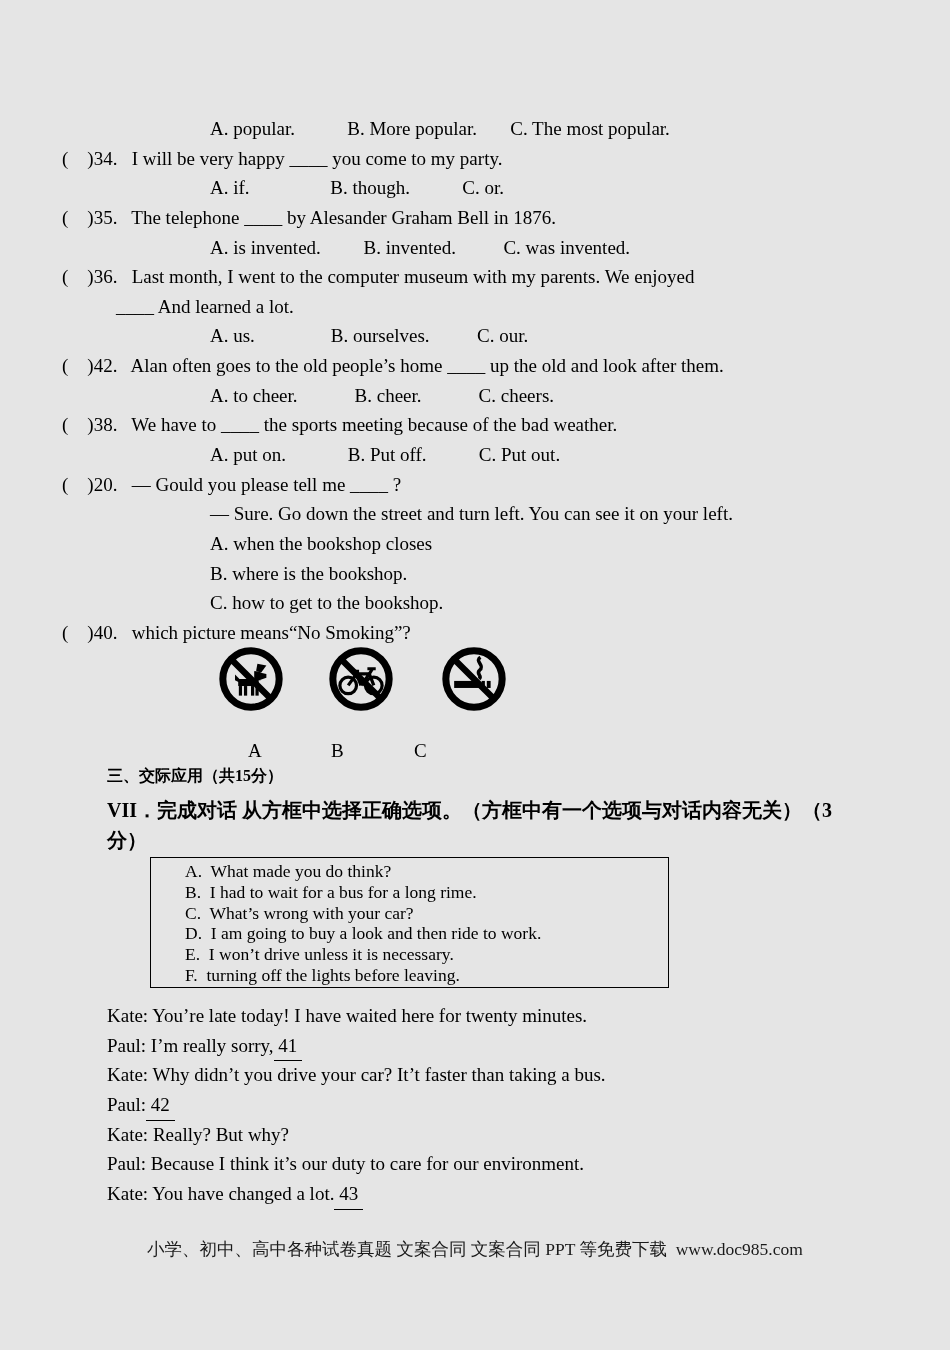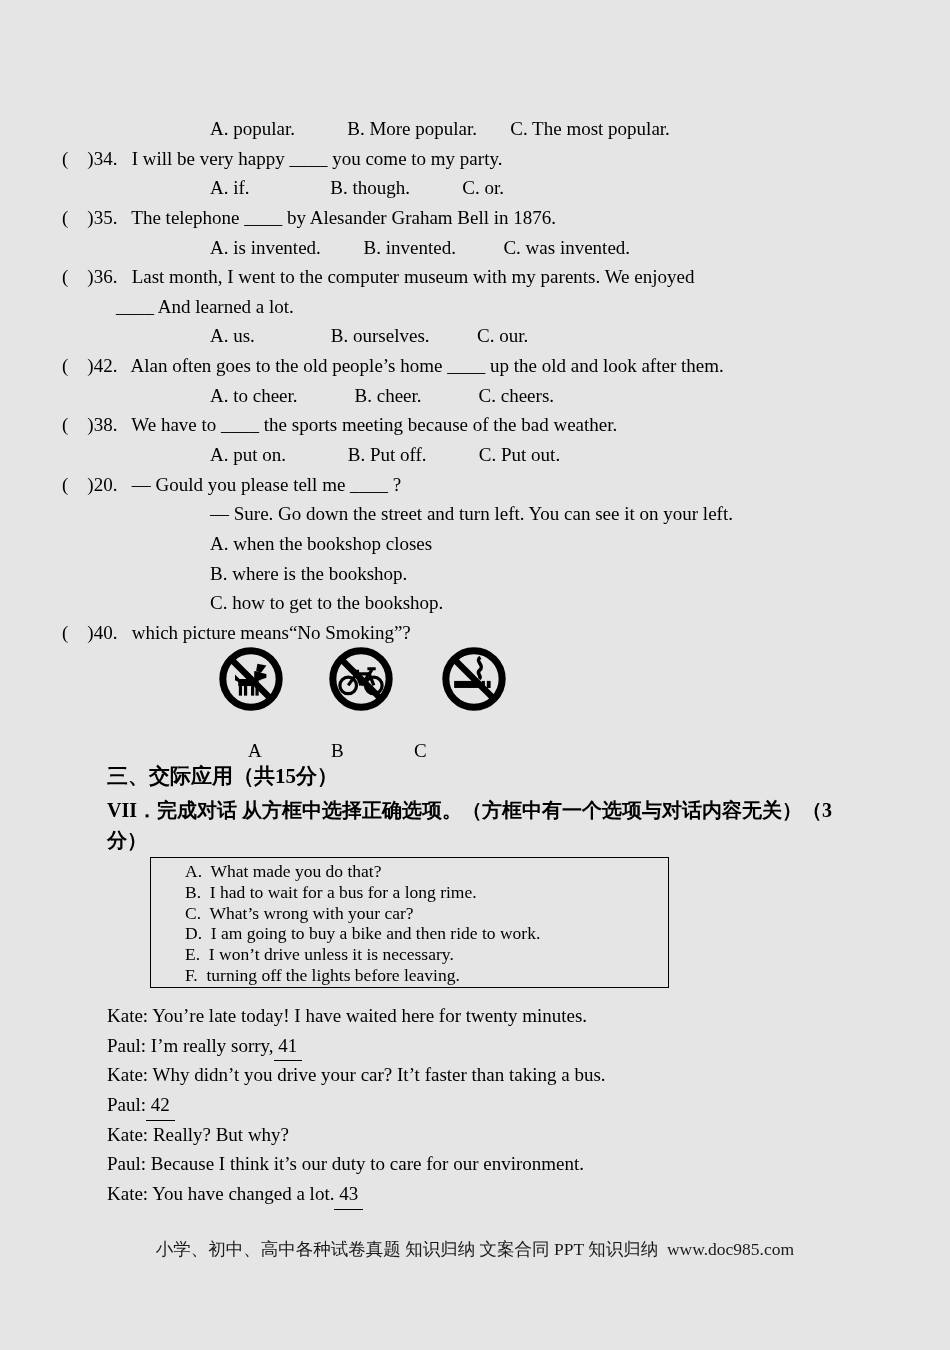--- a/index.html
+++ b/index.html
@@ -30,21 +30,21 @@
   .sign-labels{position:absolute;left:0;top:736px;height:30px;width:100%;}
   .sign-label{
     position:absolute;top:0;font-size:19px;line-height:30px;
   }
   .sign-label.sl0{left:248px;}
   .sign-label.sl1{left:331px;}
   .sign-label.sl2{left:414px;}
   
   .sec-heading{
     position:absolute;left:107px;top:762px;
-    font-size:21px;font-weight:bold;line-height:28px;white-space:pre;
+    font-size:16px;font-weight:bold;line-height:28px;white-space:pre;
   }
   .instr1{
     position:absolute;left:107px;top:796px;
     font-size:20px;font-weight:bold;line-height:28px;white-space:pre;
   }
   .instr2{
     position:absolute;left:107px;top:826px;
     font-size:20px;font-weight:bold;line-height:28px;white-space:pre;
   }
   
@@ -141,33 +141,33 @@
       <span class="sign-label sl0">A</span>
       <span class="sign-label sl1">B</span>
       <span class="sign-label sl2">C</span>
     </div>
 
   <div class="sec-heading">三、交际应用（共15分）</div>
   <div class="instr1">VII．完成对话 从方框中选择正确选项。（方框中有一个选项与对话内容无关）（3</div>
   <div class="instr2">分）</div>
 
   <div class="choice-box">
-      <div class="opt">A.  What made you do that?</div>
+      <div class="opt">A.  What made you do think?</div>
       <div class="opt">B.  I had to wait for a bus for a long rime.</div>
       <div class="opt">C.  What’s wrong with your car?</div>
-      <div class="opt">D.  I am going to buy a bike and then ride to work.</div>
+      <div class="opt">D.  I am going to buy a look and then ride to work.</div>
       <div class="opt">E.  I won’t drive unless it is necessary.</div>
       <div class="opt">F.  turning off the lights before leaving.</div>
     </div>
 
   <div class="dialogue">
       <div class="dline"><span>Kate: You’re late today! I have waited here for twenty minutes.</span></div>
       <div class="dline"><span>Paul: I’m really sorry,</span><span class="blank"> 41 </span></div>
       <div class="dline"><span>Kate: Why didn’t you drive your car? It’t faster than taking a bus.</span></div>
       <div class="dline"><span>Paul:</span><span class="blank"> 42 </span></div>
       <div class="dline"><span>Kate: Really? But why?</span></div>
       <div class="dline"><span>Paul: Because I think it’s our duty to care for our environment.</span></div>
       <div class="dline"><span>Kate: You have changed a lot.</span><span class="blank"> 43 </span></div>
     </div>
 
-  <div class="footer">小学、初中、高中各种试卷真题 知识归纳 文案合同 PPT 知识归纳  www.doc985.com</div>
+  <div class="footer">小学、初中、高中各种试卷真题 文案合同 文案合同 PPT 等免费下载  www.doc985.com</div>
 
 </div>
 
 </body></html>

